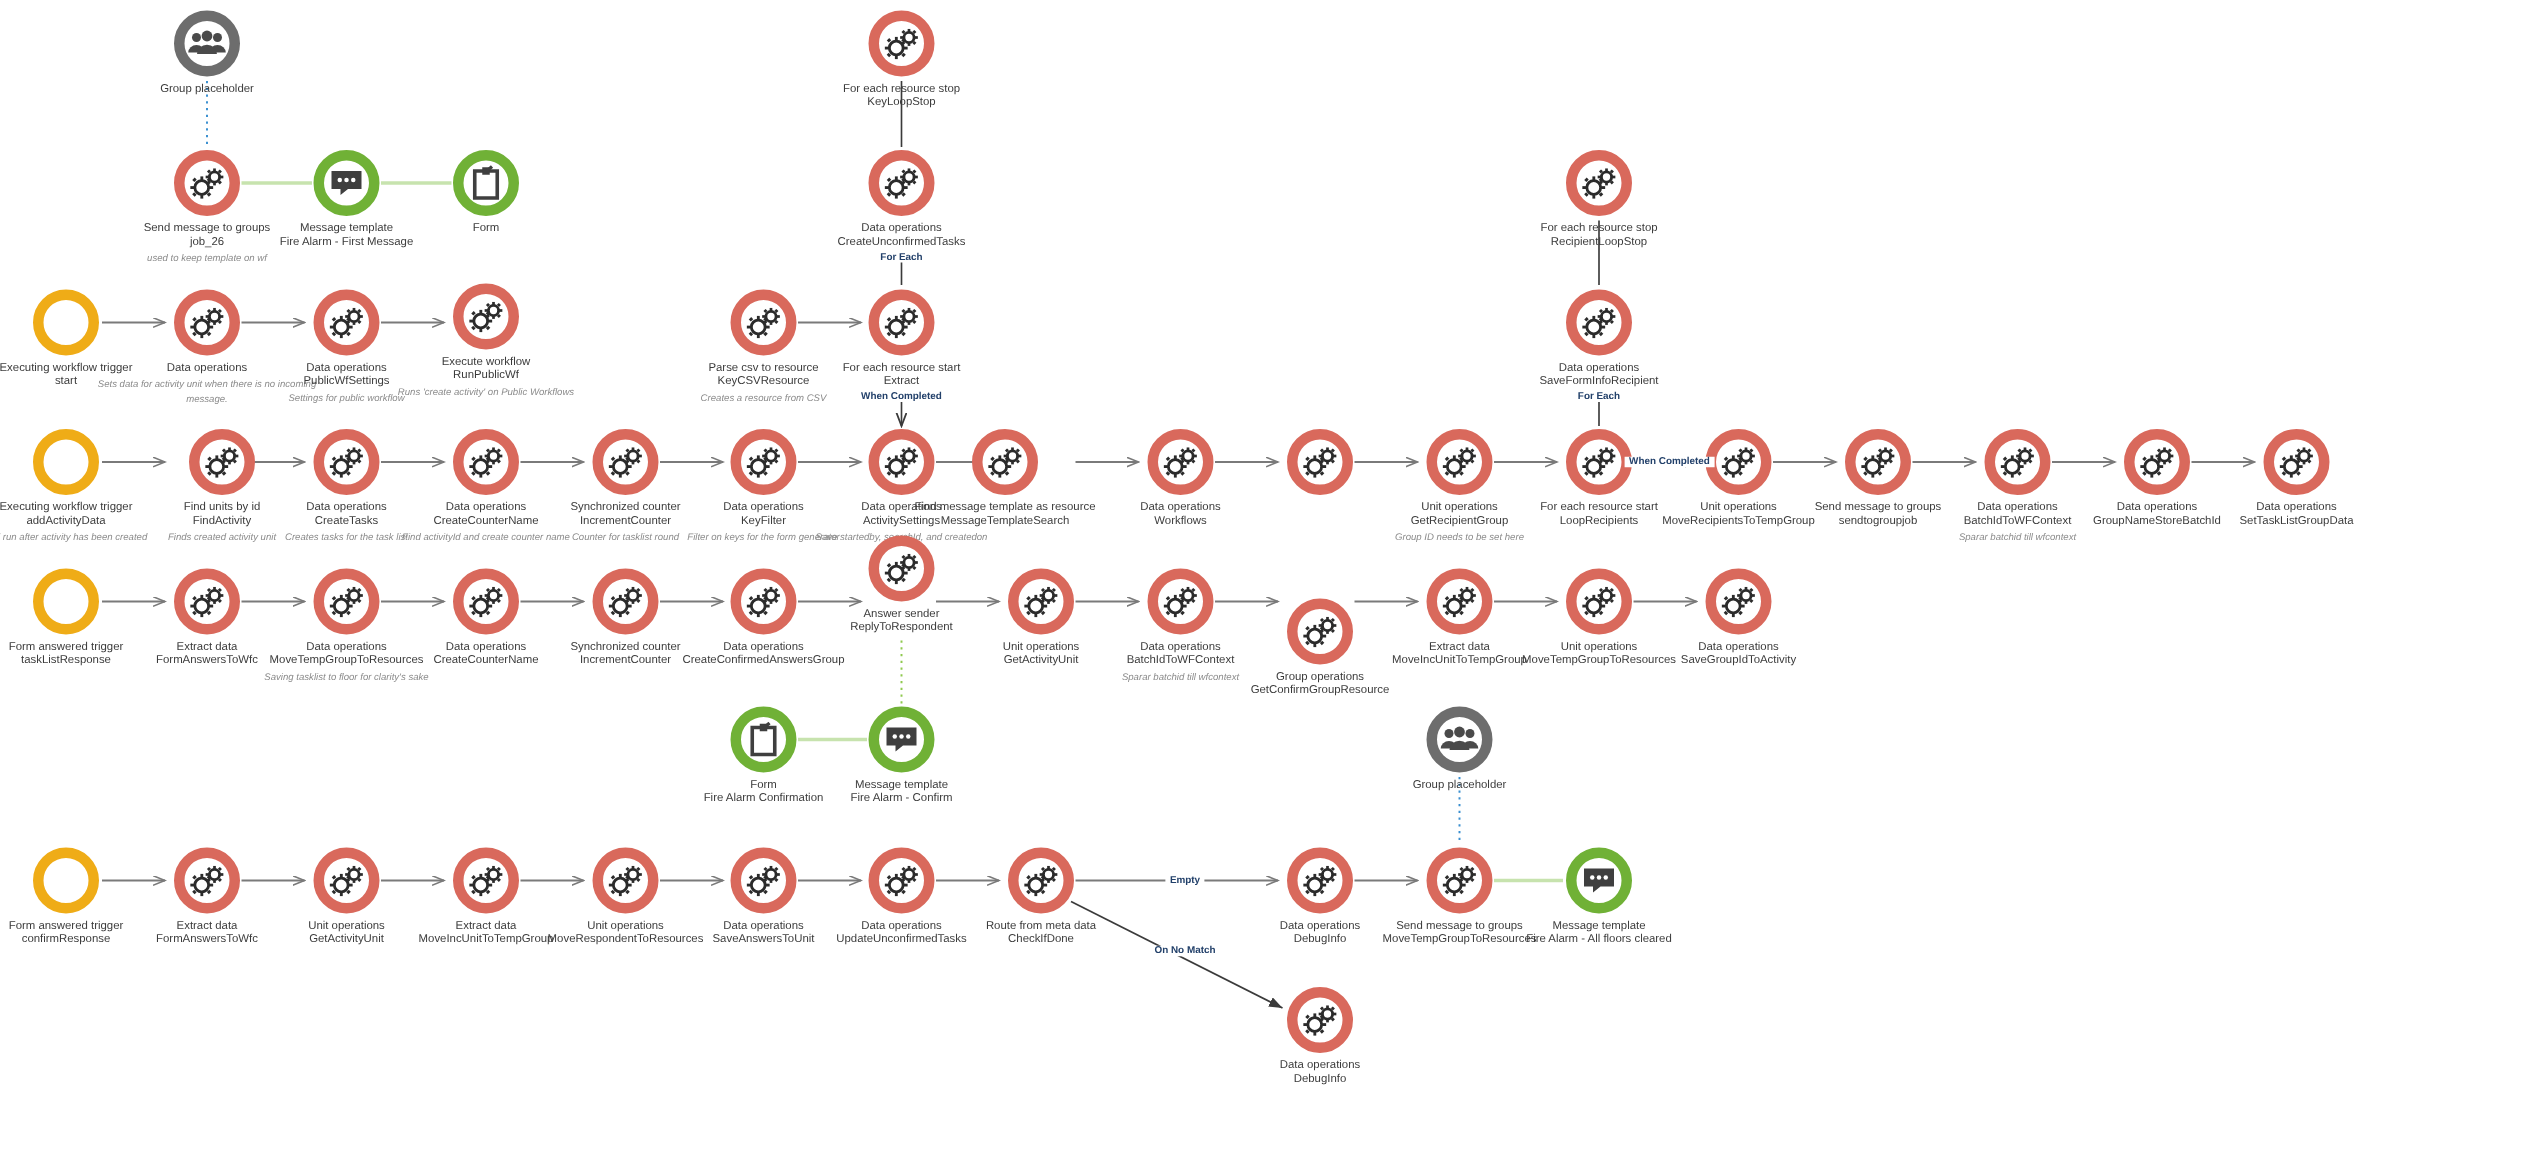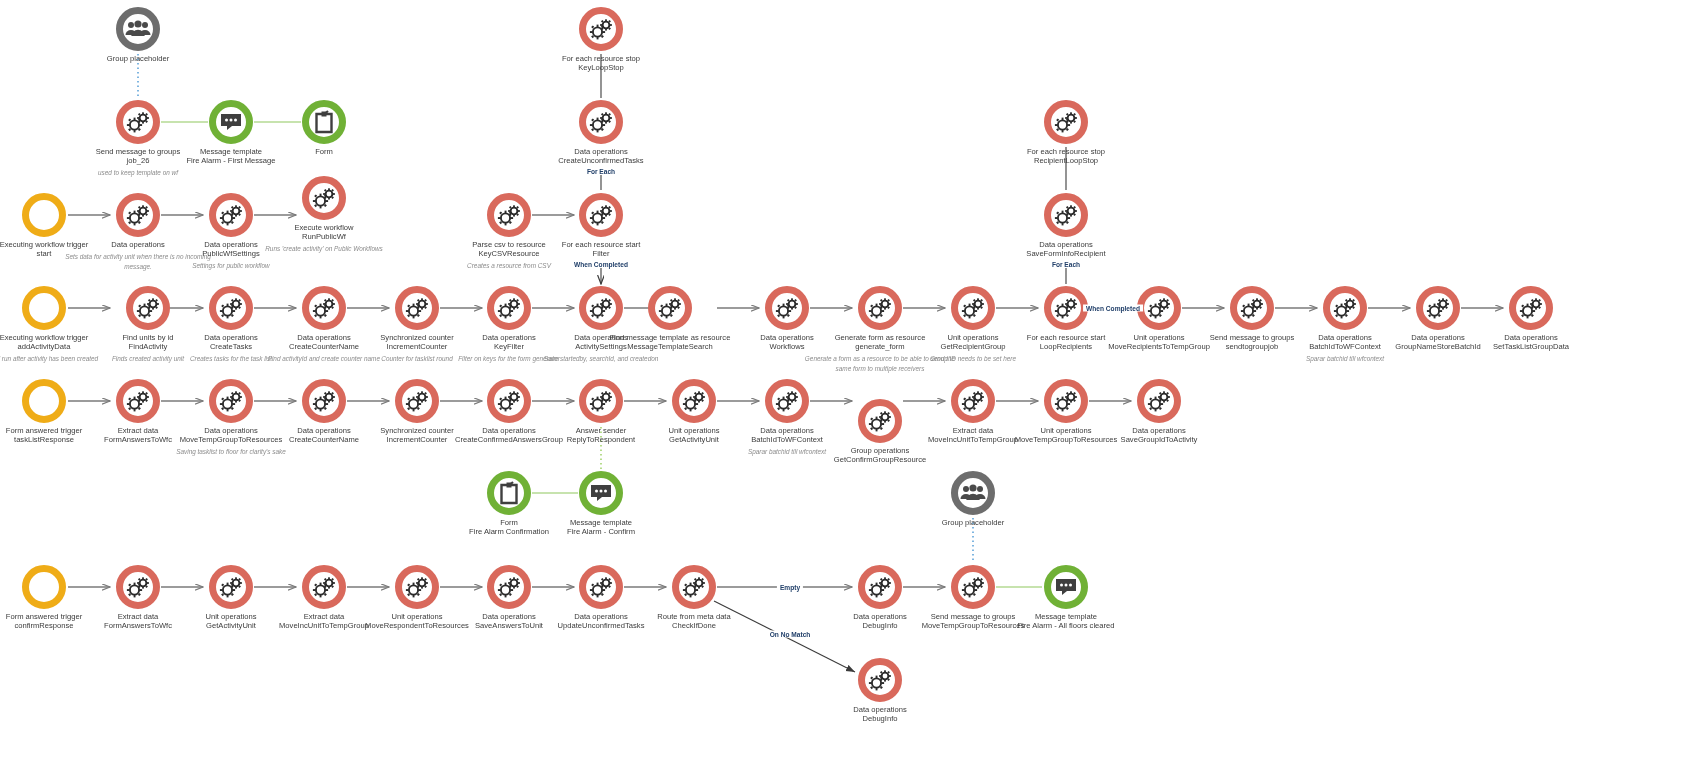--- a/index.html
+++ b/index.html
@@ -432,21 +432,21 @@
               <rect x="13.3" y="9.7" width="2" height="1.8" transform="rotate(45 14.3 10.6)"></rect>
             </g>
           </svg>
         </div>
         <div class="node-labels">
           <div class="lbl-type">Data operations</div>
           <div class="lbl-name">PublicWfSettings</div>
           <div class="lbl-desc">Settings for public workflow</div>
         </div>
       </div>
-      <div class="node" style="left: 324px; top: 176px;">
+      <div class="node" style="left: 324px; top: 189px;">
         <div class="node-ring red">
           <svg width="26" height="22" viewBox="0 0 26 22">
             <g fill="none" stroke="#2b2b2b" stroke-width="1.9">
               <circle cx="9.5" cy="14" r="4.6"></circle>
               <circle cx="18" cy="7" r="3.4"></circle>
             </g>
             <g fill="#2b2b2b">
               <rect x="8.6" y="6.6" width="1.9" height="2.6"></rect>
               <rect x="8.6" y="18.8" width="1.9" height="2.6"></rect>
               <rect x="1.9" y="13.1" width="2.6" height="1.9"></rect>
@@ -527,21 +527,21 @@
               <rect x="21.6" y="6.1" width="2.3" height="1.8"></rect>
               <rect x="13.3" y="2.4" width="2" height="1.8" transform="rotate(-45 14.3 3.3)"></rect>
               <rect x="20.6" y="9.7" width="2" height="1.8" transform="rotate(-45 21.6 10.6)"></rect>
               <rect x="20.6" y="2.4" width="2" height="1.8" transform="rotate(45 21.6 3.3)"></rect>
               <rect x="13.3" y="9.7" width="2" height="1.8" transform="rotate(45 14.3 10.6)"></rect>
             </g>
           </svg>
         </div>
         <div class="node-labels">
           <div class="lbl-type">For each resource start</div>
-          <div class="lbl-name">Filter</div>
+          <div class="lbl-name">Extract</div>
           <div class="lbl-port">When Completed</div>
         </div>
       </div>
       <div class="node" style="left: 1066px; top: 193px;">
         <div class="node-ring red">
           <svg width="26" height="22" viewBox="0 0 26 22">
             <g fill="none" stroke="#2b2b2b" stroke-width="1.9">
               <circle cx="9.5" cy="14" r="4.6"></circle>
               <circle cx="18" cy="7" r="3.4"></circle>
             </g>
@@ -861,25 +861,20 @@
               <rect x="17.1" y="10.3" width="1.8" height="2.3"></rect>
               <rect x="12.1" y="6.1" width="2.3" height="1.8"></rect>
               <rect x="21.6" y="6.1" width="2.3" height="1.8"></rect>
               <rect x="13.3" y="2.4" width="2" height="1.8" transform="rotate(-45 14.3 3.3)"></rect>
               <rect x="20.6" y="9.7" width="2" height="1.8" transform="rotate(-45 21.6 10.6)"></rect>
               <rect x="20.6" y="2.4" width="2" height="1.8" transform="rotate(45 21.6 3.3)"></rect>
               <rect x="13.3" y="9.7" width="2" height="1.8" transform="rotate(45 14.3 10.6)"></rect>
             </g>
           </svg>
         </div>
-        <div class="node-labels">
-          <div class="lbl-type">Generate form as resource</div>
-          <div class="lbl-name">generate_form</div>
-          <div class="lbl-desc">Generate a form as a resource to be able to send the same form to multiple receivers</div>
-        </div>
       </div>
       <div class="node" style="left: 973px; top: 286px;">
         <div class="node-ring red">
           <svg width="26" height="22" viewBox="0 0 26 22">
             <g fill="none" stroke="#2b2b2b" stroke-width="1.9">
               <circle cx="9.5" cy="14" r="4.6"></circle>
               <circle cx="18" cy="7" r="3.4"></circle>
             </g>
             <g fill="#2b2b2b">
               <rect x="8.6" y="6.6" width="1.9" height="2.6"></rect>
@@ -1261,21 +1256,21 @@
               <rect x="20.6" y="2.4" width="2" height="1.8" transform="rotate(45 21.6 3.3)"></rect>
               <rect x="13.3" y="9.7" width="2" height="1.8" transform="rotate(45 14.3 10.6)"></rect>
             </g>
           </svg>
         </div>
         <div class="node-labels">
           <div class="lbl-type">Data operations</div>
           <div class="lbl-name">CreateConfirmedAnswersGroup</div>
         </div>
       </div>
-      <div class="node" style="left: 601px; top: 379px; text-align: center;">
+      <div class="node" style="left: 601px; top: 357px; text-align: center;">
         <div class="node-ring red">
           <svg width="26" height="22" viewBox="0 0 26 22">
             <g fill="none" stroke="#2b2b2b" stroke-width="1.9">
               <circle cx="9.5" cy="14" r="4.6"></circle>
               <circle cx="18" cy="7" r="3.4"></circle>
             </g>
             <g fill="#2b2b2b">
               <rect x="8.6" y="6.6" width="1.9" height="2.6"></rect>
               <rect x="8.6" y="18.8" width="1.9" height="2.6"></rect>
               <rect x="1.9" y="13.1" width="2.6" height="1.9"></rect>

